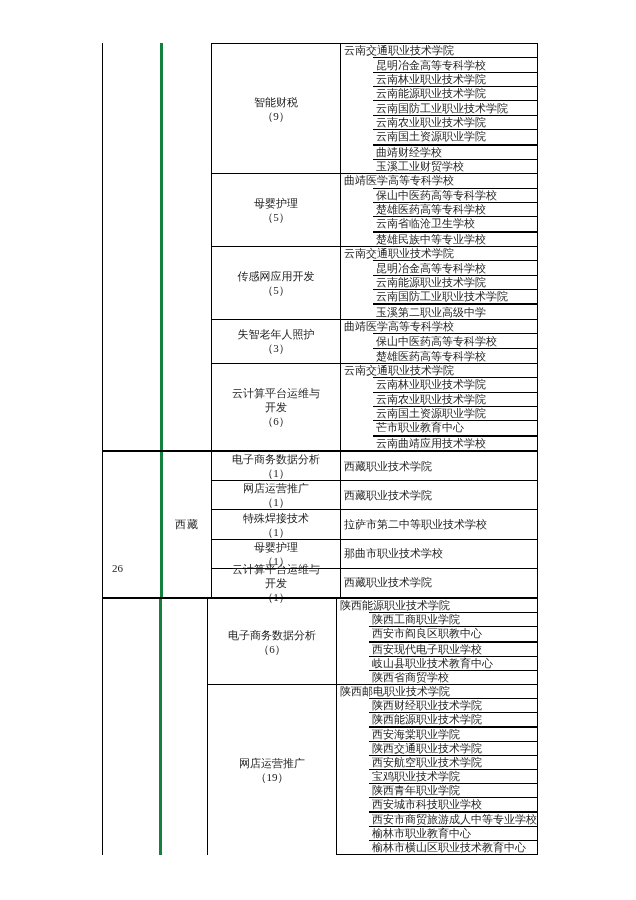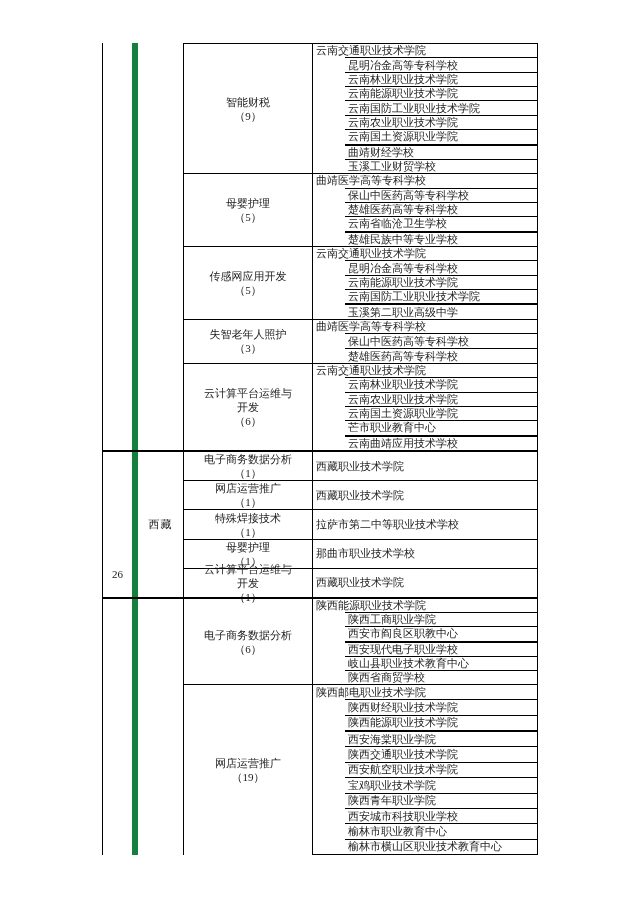--- a/index.html
+++ b/index.html
@@ -36,30 +36,31 @@
   .num-cell {
     width: 30px;
     box-sizing: border-box;
     border-left: 1px solid #000;
     display: flex;
     justify-content: center;
     align-items: center;
   }
   .num-cell.bottom-align {
     align-items: flex-end;
-    padding-bottom: 17px;
+    padding-bottom: 23px;
   }
   .prov-cell {
     width: 51px;
     box-sizing: border-box;
-    border-left: 6px solid #15803d;
+    border-left: 3px solid #15803d;
     display: flex;
     justify-content: center;
     align-items: center;
     letter-spacing: 1px;
+    margin-left: 28px;
   }
   .groups {
     flex: 1;
     display: flex;
     flex-direction: column;
   }
   .section.first .groups { border-top: 1px solid #000; }
   .group {
     display: flex;
     flex-direction: row;
@@ -257,20 +258,21 @@
             <div class="schools">
               <div class="school-cell">陕西邮电职业技术学院</div>
               <div class="school-cell row-border">陕西财经职业技术学院</div>
               <div class="school-cell row-border">陕西能源职业技术学院</div>
               <div class="school-cell row-border thick-top">西安海棠职业学院</div>
               <div class="school-cell row-border">陕西交通职业技术学院</div>
               <div class="school-cell row-border">西安航空职业技术学院</div>
               <div class="school-cell row-border">宝鸡职业技术学院</div>
               <div class="school-cell row-border">陕西青年职业学院</div>
               <div class="school-cell row-border">西安城市科技职业学校</div>
+              <div class="school-cell row-border thick-top">西安市商贸旅游成人中等专业学校</div>
               <div class="school-cell row-border">榆林市职业教育中心</div>
               <div class="school-cell row-border">榆林市横山区职业技术教育中心</div>
             </div>
           </div>
         </div>
       </div>
     </div>
 </div>
 
 </body></html>

